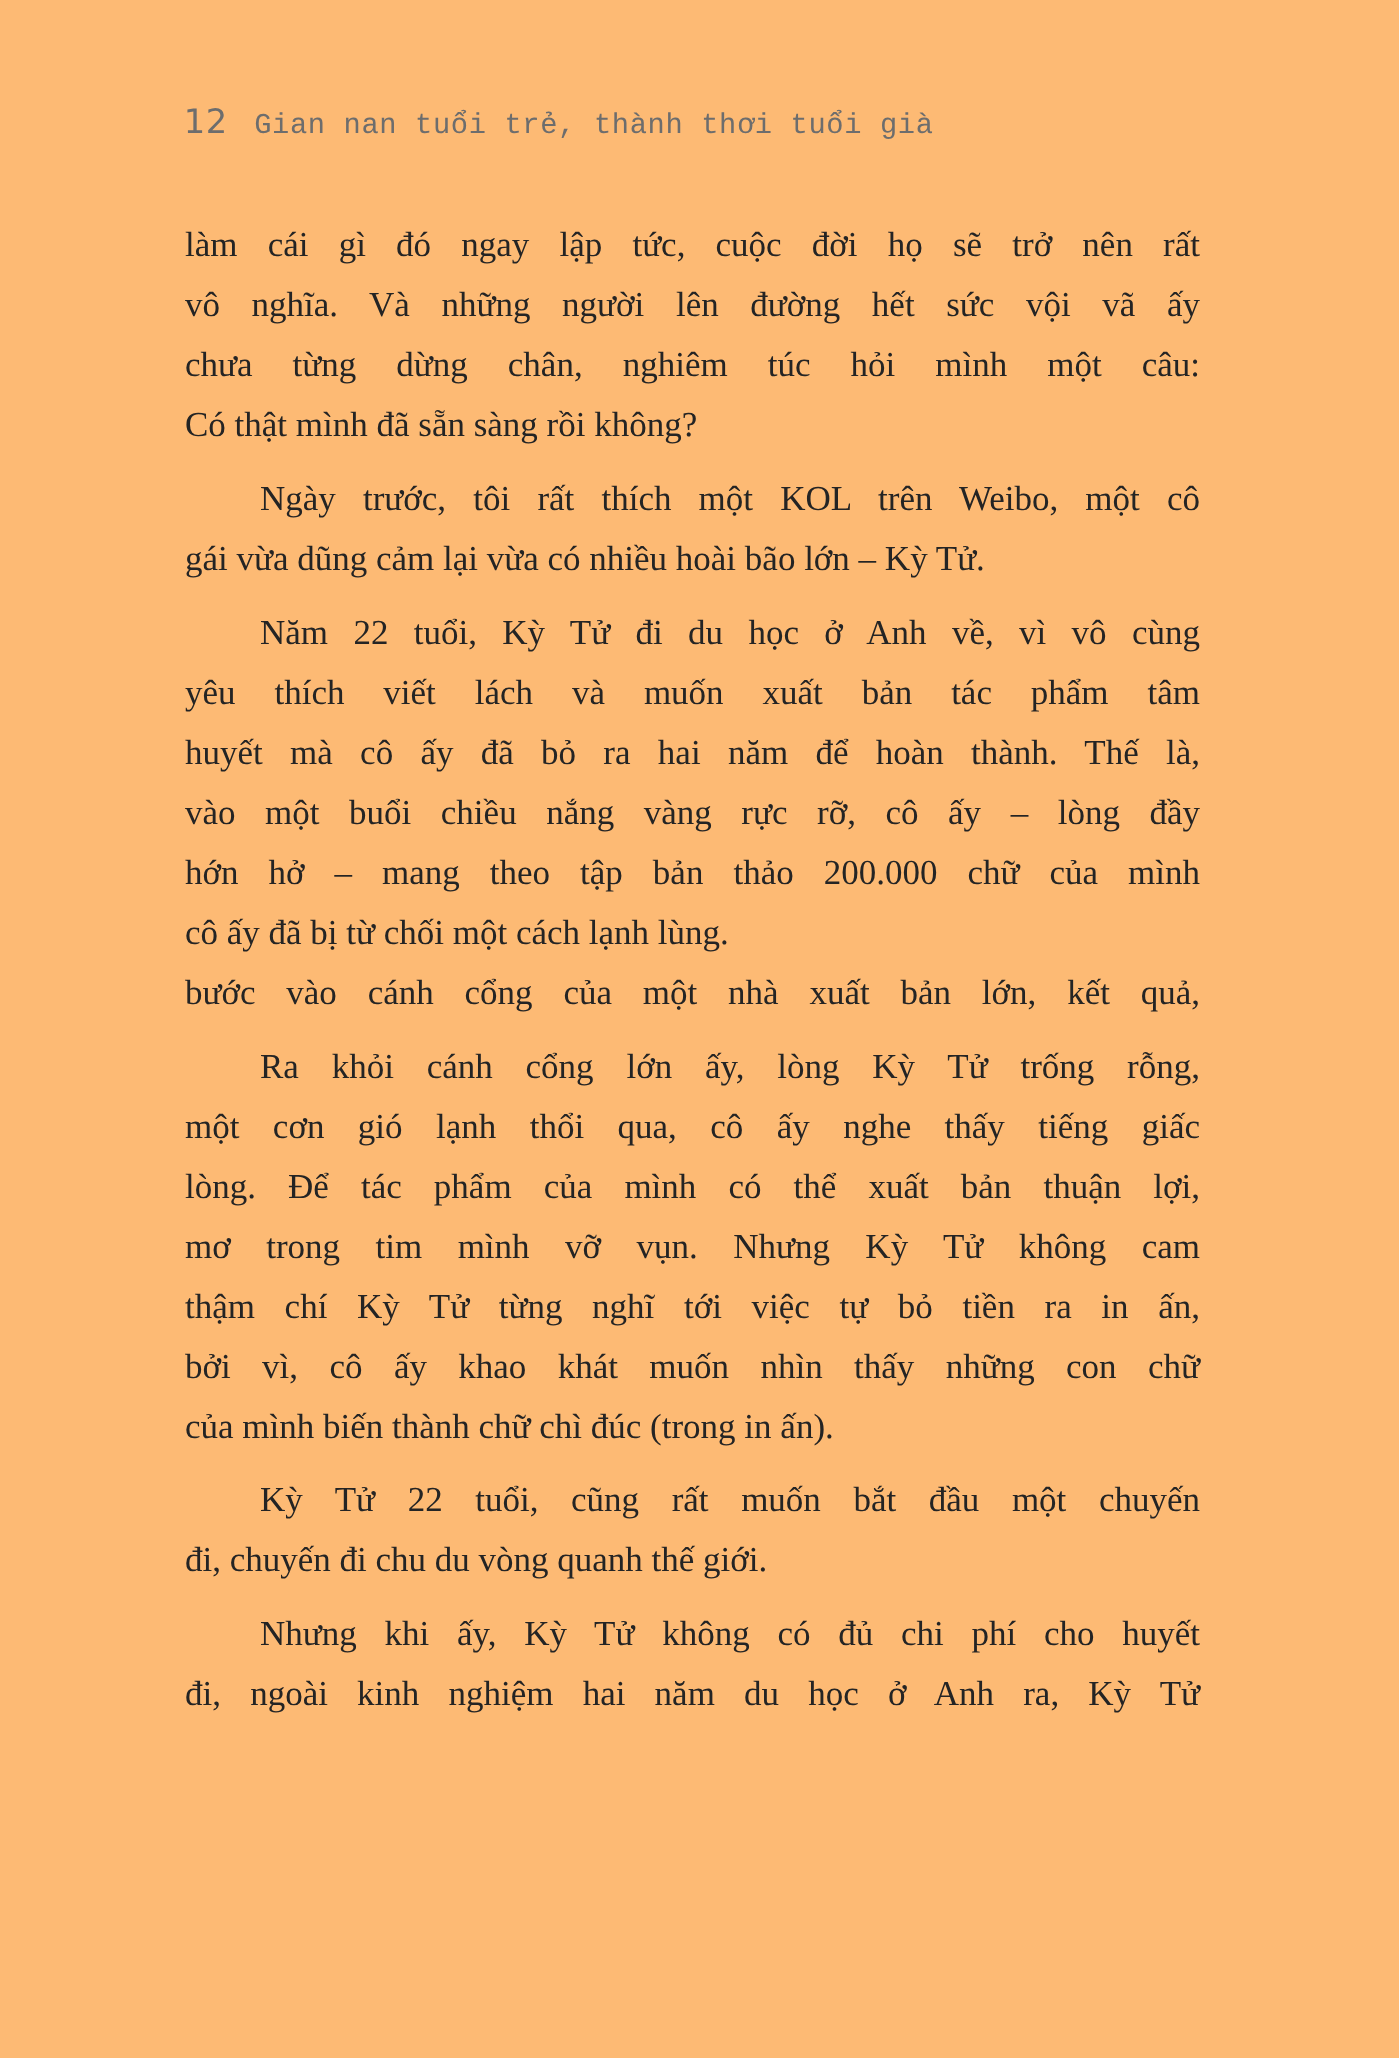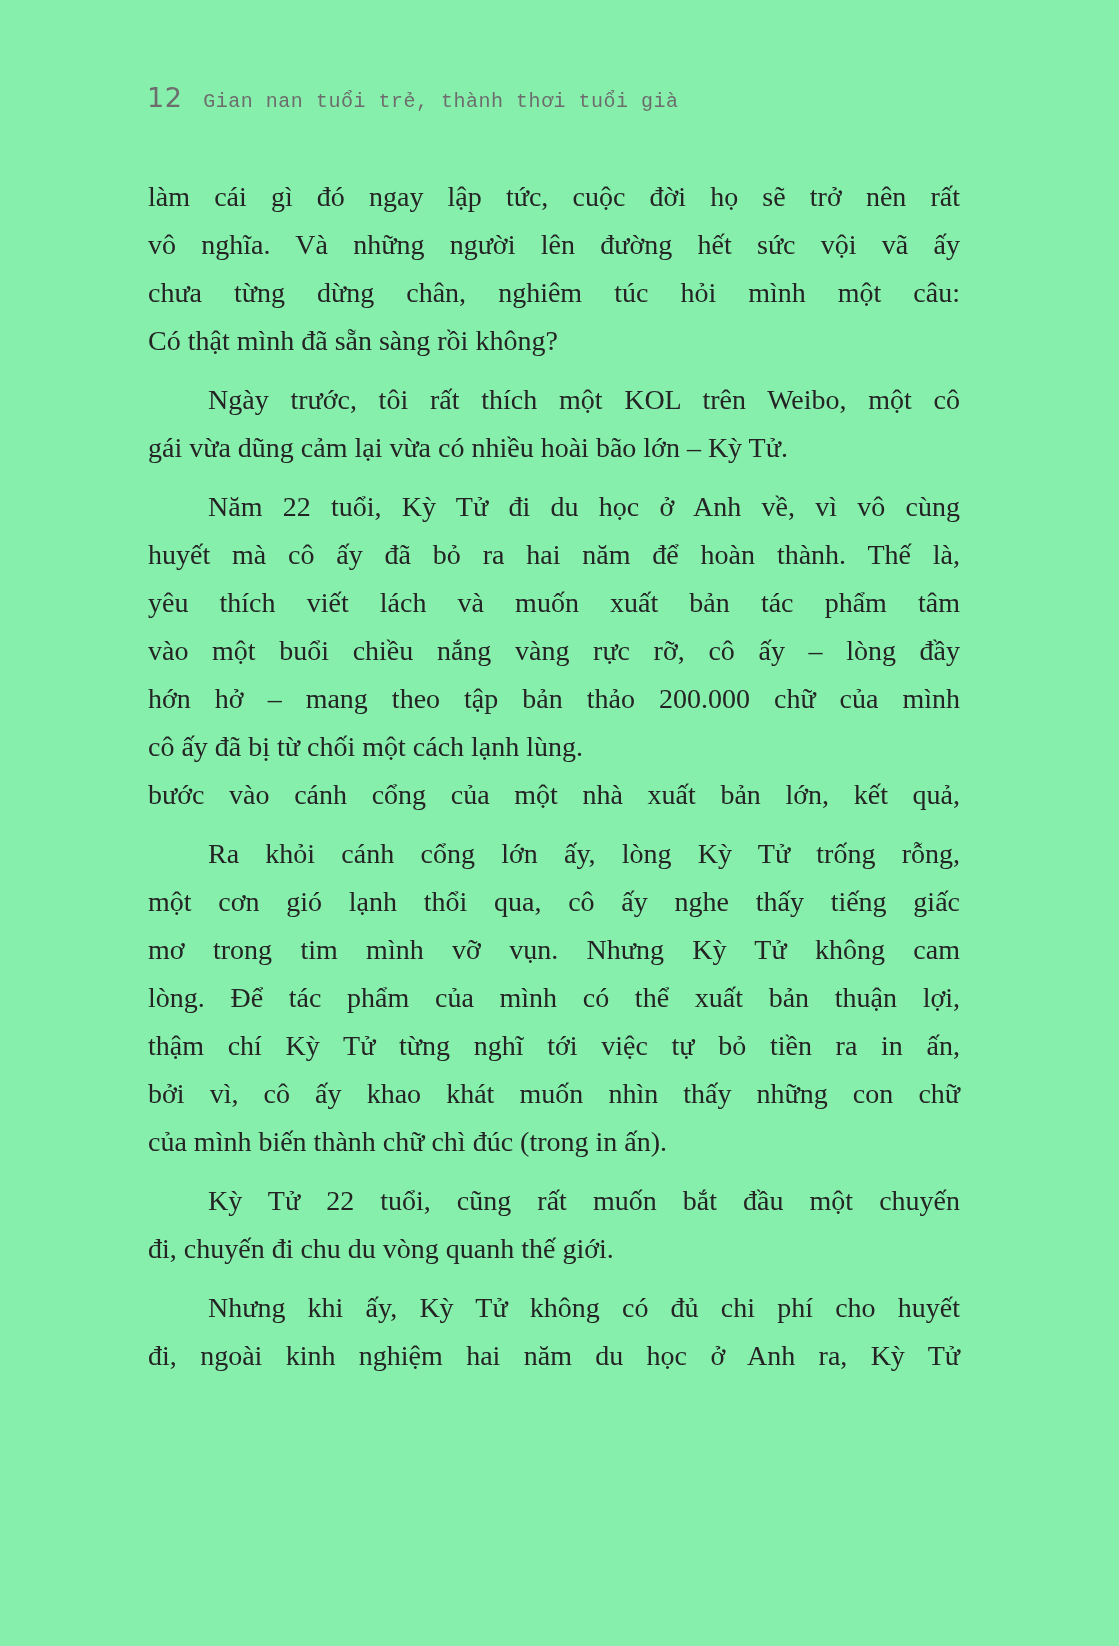--- a/index.html
+++ b/index.html
@@ -4,42 +4,42 @@
 <style>
   html, body {
     margin: 0;
     padding: 0;
     background: #ffffff;
   }
   .page {
     position: relative;
     width: 1119px;
     height: 1646px;
-    background: #86efac;
+    background: #fdba74;
     overflow: hidden;
     font-family: "Liberation Serif", serif;
   }
   .running-header {
     position: absolute;
     left: 147px;
     top: 82px;
     display: flex;
     align-items: baseline;
     gap: 21px;
     color: #6d6d6d;
     white-space: nowrap;
   }
   .page-number {
     font-family: "DejaVu Sans", sans-serif;
     font-size: 27px;
     letter-spacing: 0.5px;
   }
   .running-title {
     font-family: "Liberation Mono", monospace;
-    font-size: 20px;
+    font-size: 23px;
     letter-spacing: 0.5px;
   }
   .body-text {
     position: absolute;
     left: 148px;
     top: 173px;
     width: 812px;
     font-size: 28px;
     line-height: 48px;
     color: #242424;
@@ -78,33 +78,33 @@
       <div class="line last italic">Có thật mình đã sẵn sàng rồi không?</div>
     </div>
 
     <div class="para">
       <div class="line indent">Ngày trước, tôi rất thích một KOL trên Weibo, một cô</div>
       <div class="line last">gái vừa dũng cảm lại vừa có nhiều hoài bão lớn – Kỳ Tử.</div>
     </div>
 
     <div class="para">
       <div class="line indent">Năm 22 tuổi, Kỳ Tử đi du học ở Anh về, vì vô cùng</div>
+      <div class="line">yêu thích viết lách và muốn xuất bản tác phẩm tâm</div>
       <div class="line">huyết mà cô ấy đã bỏ ra hai năm để hoàn thành. Thế là,</div>
-      <div class="line">yêu thích viết lách và muốn xuất bản tác phẩm tâm</div>
       <div class="line">vào một buổi chiều nắng vàng rực rỡ, cô ấy – lòng đầy</div>
       <div class="line">hớn hở – mang theo tập bản thảo 200.000 chữ của mình</div>
       <div class="line last">cô ấy đã bị từ chối một cách lạnh lùng.</div>
       <div class="line">bước vào cánh cổng của một nhà xuất bản lớn, kết quả,</div>
     </div>
 
     <div class="para">
       <div class="line indent">Ra khỏi cánh cổng lớn ấy, lòng Kỳ Tử trống rỗng,</div>
       <div class="line">một cơn gió lạnh thổi qua, cô ấy nghe thấy tiếng giấc</div>
+      <div class="line">lòng. Để tác phẩm của mình có thể xuất bản thuận lợi,</div>
       <div class="line">mơ trong tim mình vỡ vụn. Nhưng Kỳ Tử không cam</div>
-      <div class="line">lòng. Để tác phẩm của mình có thể xuất bản thuận lợi,</div>
       <div class="line">thậm chí Kỳ Tử từng nghĩ tới việc tự bỏ tiền ra in ấn,</div>
       <div class="line">bởi vì, cô ấy khao khát muốn nhìn thấy những con chữ</div>
       <div class="line last">của mình biến thành chữ chì đúc (trong in ấn).</div>
     </div>
 
     <div class="para">
       <div class="line indent">Kỳ Tử 22 tuổi, cũng rất muốn bắt đầu một chuyến</div>
       <div class="line last">đi, chuyến đi chu du vòng quanh thế giới.</div>
     </div>
 

